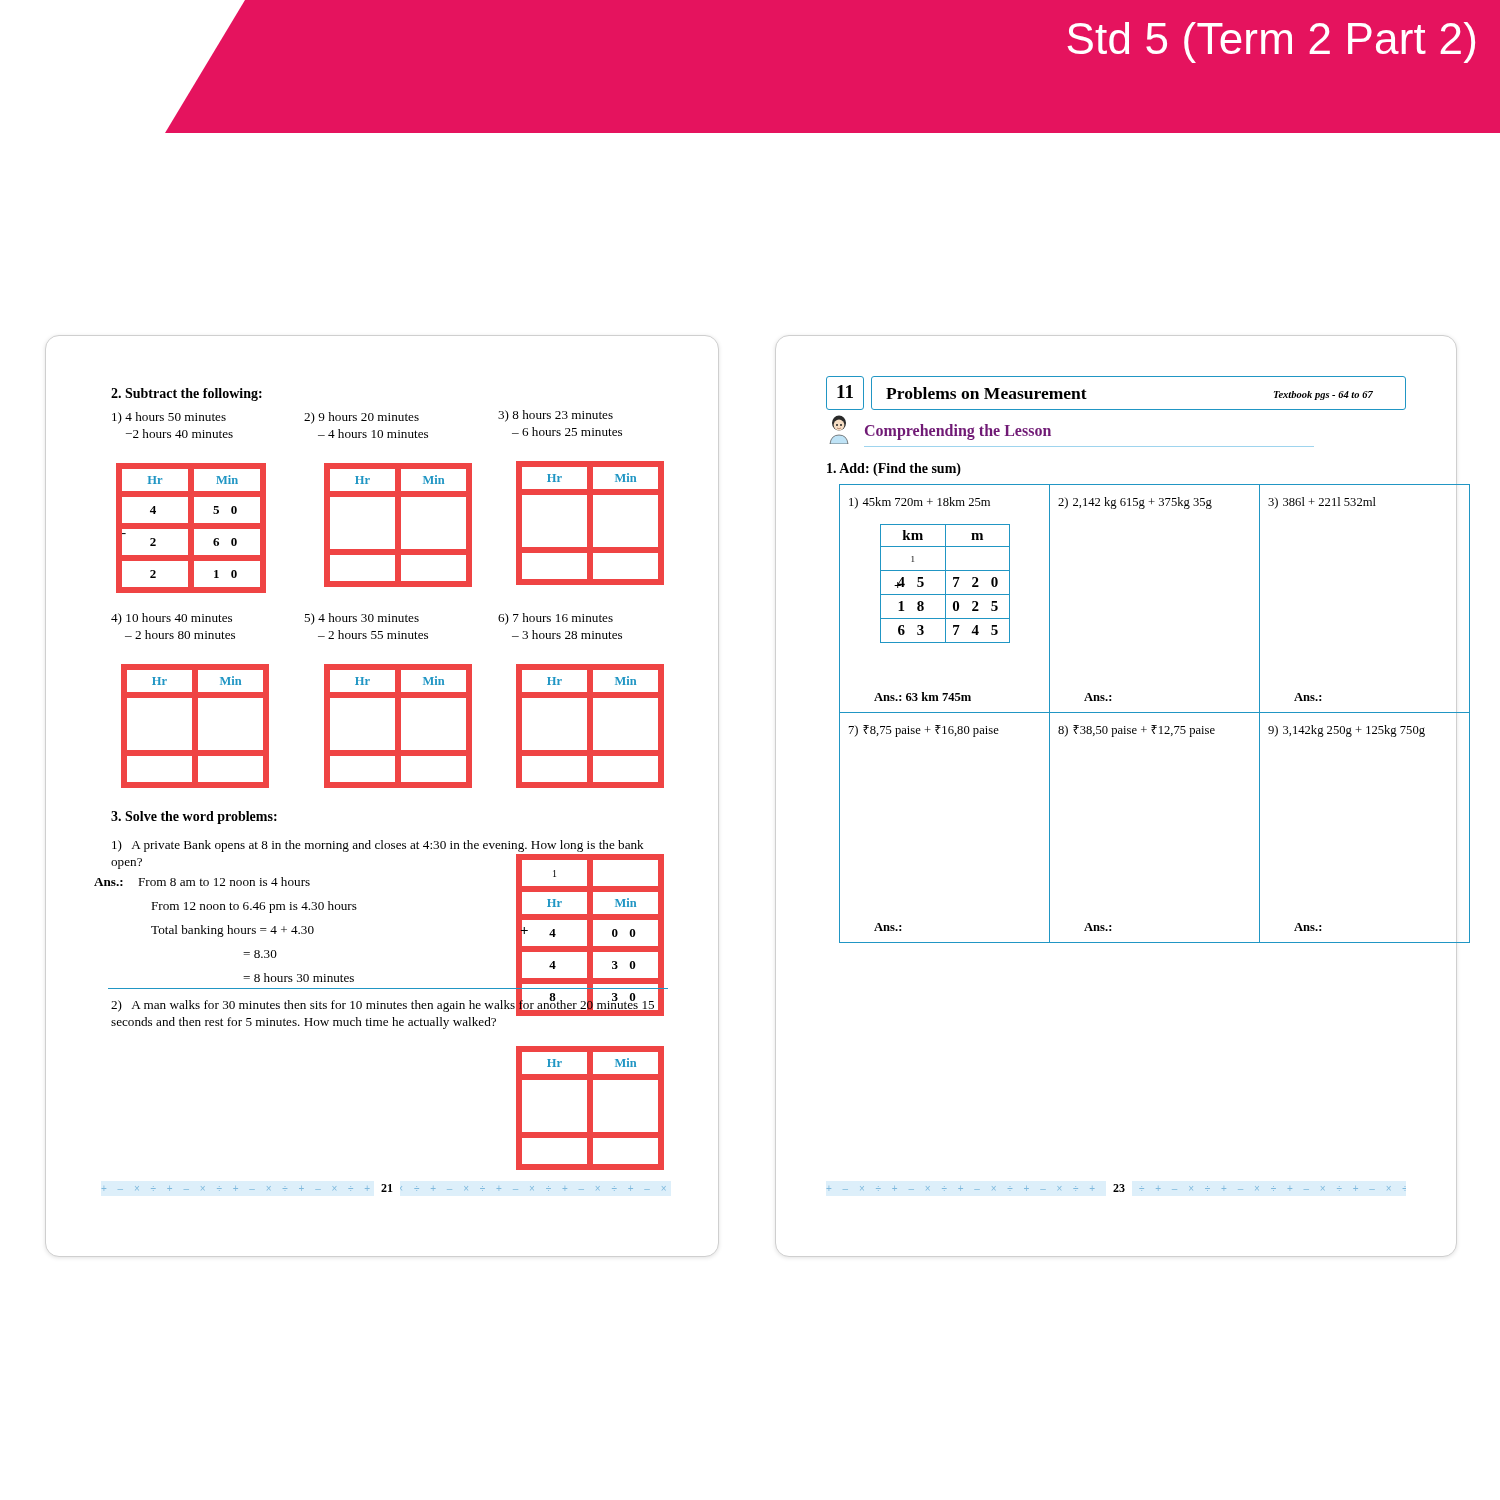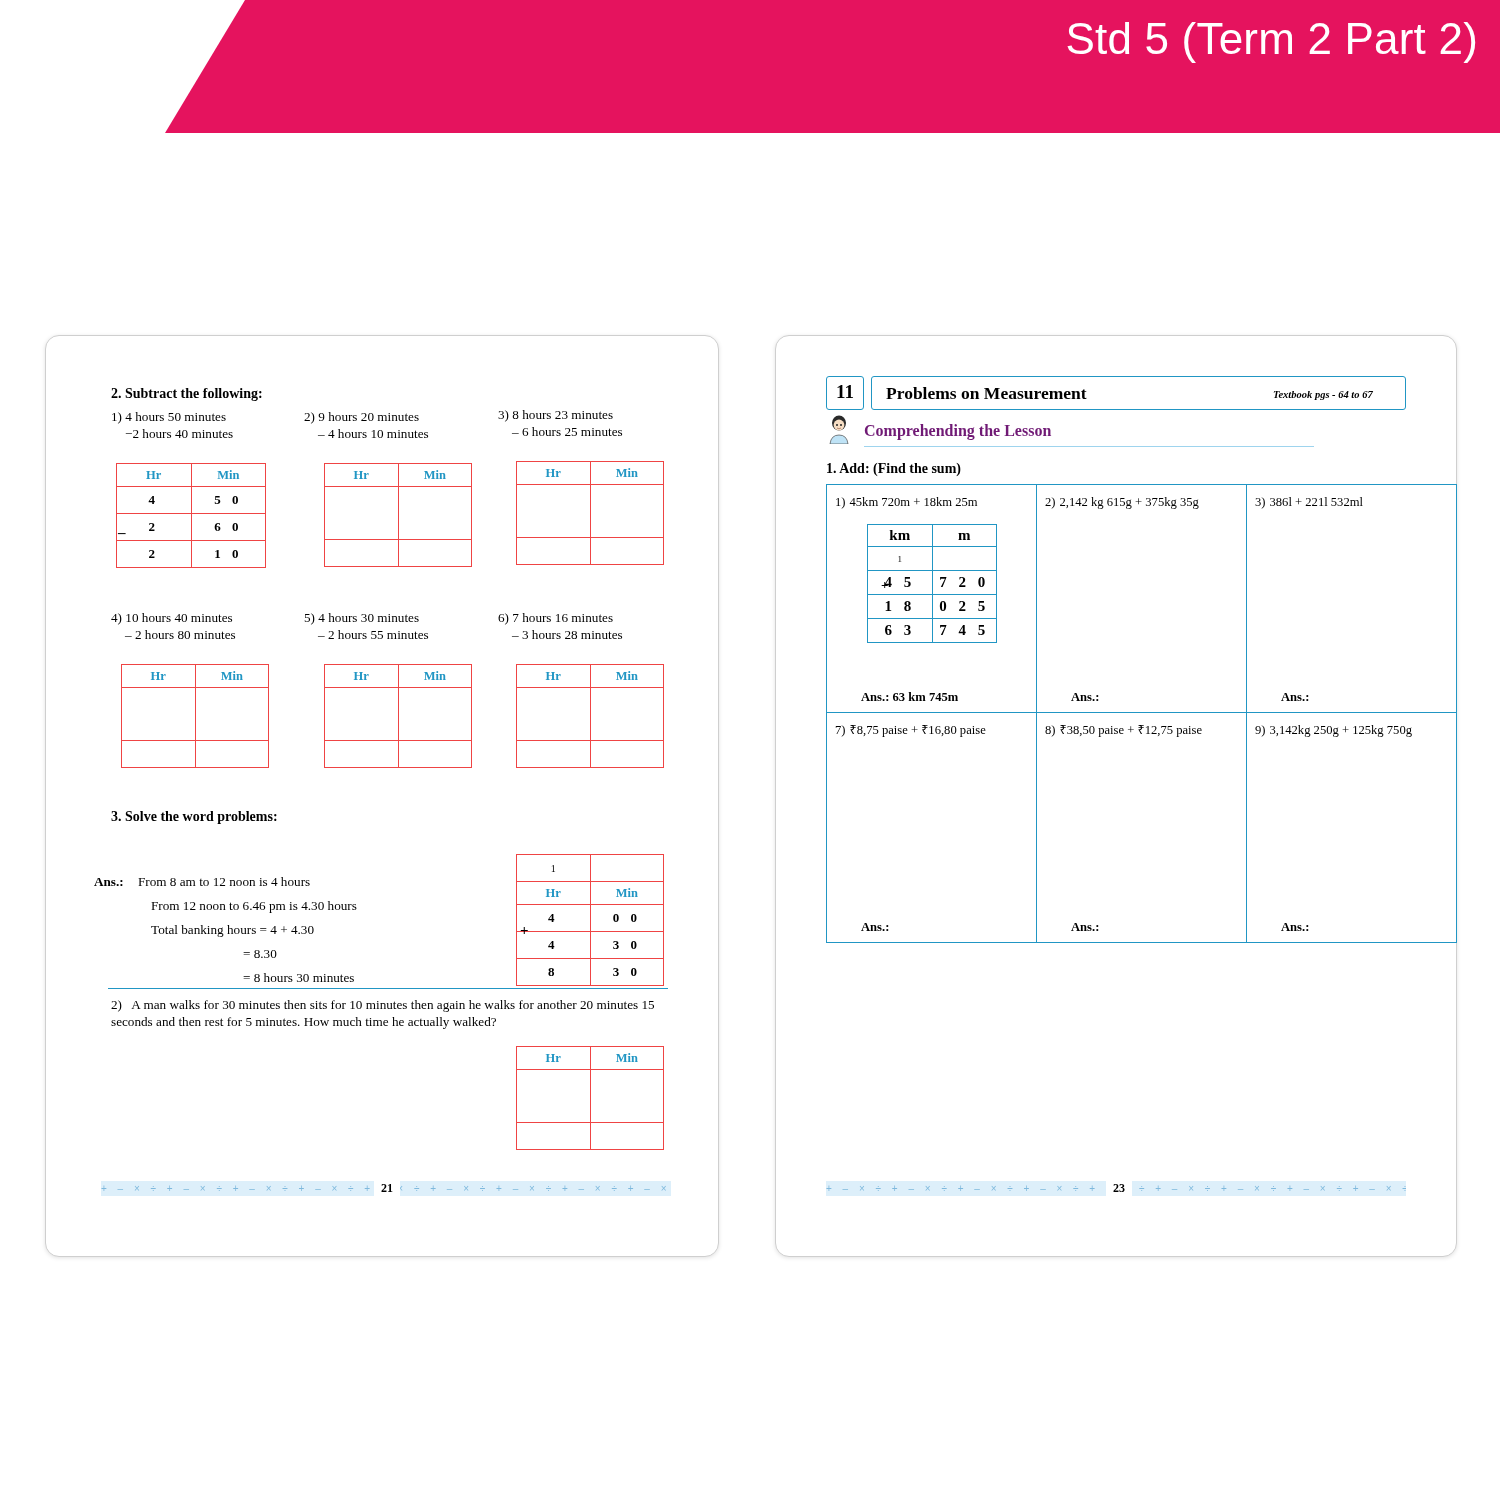--- a/index.html
+++ b/index.html
@@ -60,21 +60,21 @@
     color: #000;
   }
 
   
   .hmtable {
     position: absolute;
     border-collapse: collapse;
     table-layout: fixed;
   }
   .hmtable td {
-    border: 1px solid #ef4444;
+    border: 6px solid #ef4444;
     height: 26px;
     text-align: center;
     font-size: 13px;
     padding: 0;
   }
   .hmtable td.hdr {
     color: #2196c4;
     font-weight: bold;
     font-size: 12.5px;
     height: 22px;
@@ -144,20 +144,21 @@
     font-weight: bold;
     color: #701a75;
     font-family: "Liberation Serif", serif;
   }
 
   
   .grid {
     position: absolute;
     border-collapse: collapse;
     table-layout: fixed;
+    margin-left: 13px;
   }
   .grid > tbody > tr > td {
     border: 1.4px solid #2196c4;
     vertical-align: top;
     padding: 7px 8px 0 8px;
     position: relative;
   }
   .cellq { font-size: 12.6px; }
   .cellans {
     position: absolute;
@@ -340,20 +341,24 @@
         </tr>
     <tr>
           <td></td>
           <td></td>
         </tr>
   </tbody>
     </table>
 
   <div class="section-head" style="left:65px; top:473px;">3.  Solve the word problems:</div>
 
+  <div class="qtext" style="left:65px; top:500px; width:560px;">
+    <span>1)</span>
+    <span style="margin-left:6px">A private Bank opens at 8 in the morning and closes at 4:30 in the evening. How long is the bank open?</span>
+  </div>
 
   <div class="qtext bold" style="left:48px; top:537px;">Ans.:</div>
   <div class="qtext" style="left:92px; top:537px;">From 8 am to 12 noon is 4 hours</div>
   <div class="qtext" style="left:105px; top:561px;">From 12 noon to 6.46 pm is 4.30 hours</div>
   <div class="qtext" style="left:105px; top:585px;">Total banking hours = 4 + 4.30</div>
   <div class="qtext" style="left:197px; top:609px;">= 8.30</div>
   <div class="qtext" style="left:197px; top:633px;">= 8 hours 30 minutes</div>
 
   <table class="hmtable" style="left:470px; top:518px; width:148px;">
     <tbody>

